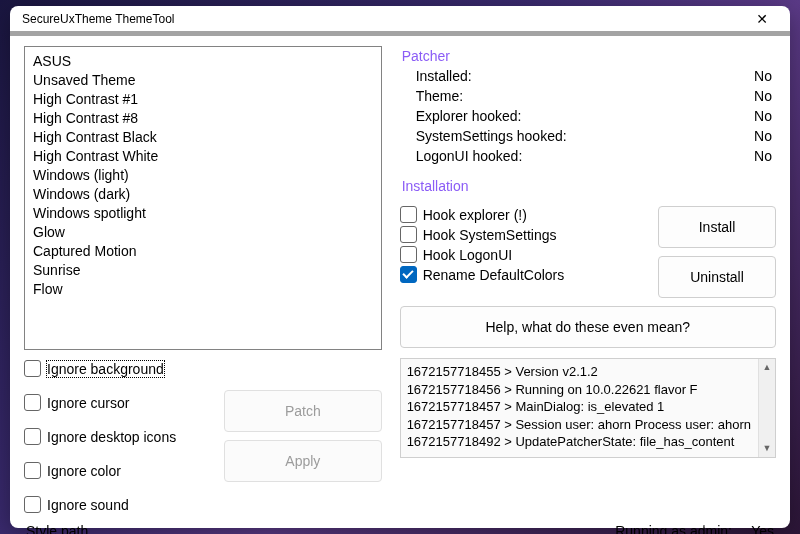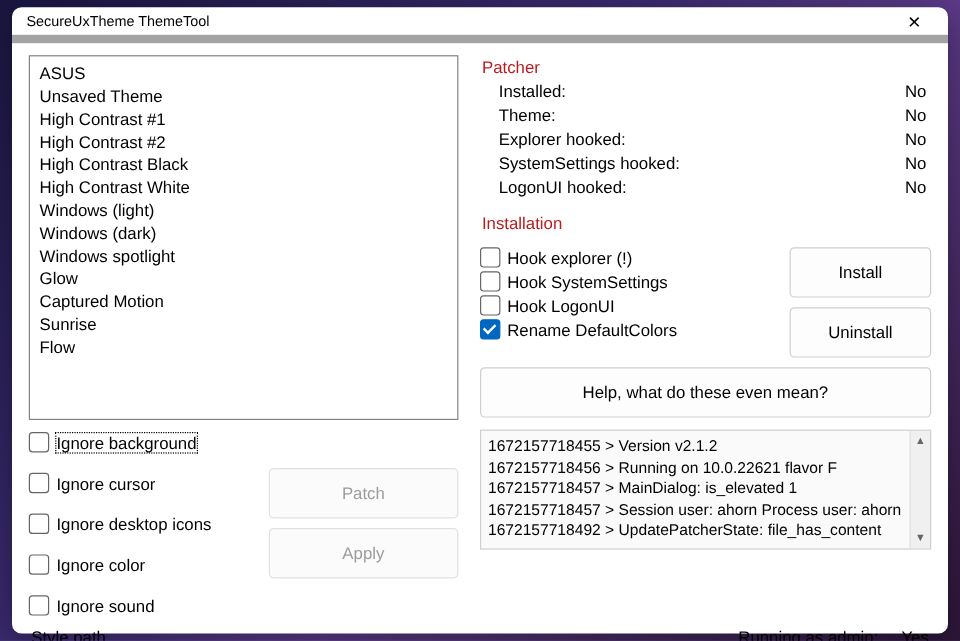--- a/index.html
+++ b/index.html
@@ -24,21 +24,21 @@
     border-radius: 8px;
     box-shadow: 0 6px 24px rgba(0,0,0,0.35);
     display: flex;
     flex-direction: column;
   }
   .titlebar {
     height: 30px;
     display: flex;
     align-items: center;
     padding: 0 8px 0 12px;
-    border-bottom: 7px solid #a3a3a3;
+    border-bottom: 5px solid #a3a3a3;
   }
   .titlebar-title { flex: 1; font-size: 12px; }
   .titlebar-close {
     width: 40px;
     height: 28px;
     display: flex;
     align-items: center;
     justify-content: center;
     font-size: 14px;
     cursor: pointer;
@@ -135,21 +135,21 @@
     cursor: pointer;
     padding: 0 12px;
   }
   button.app-btn:disabled {
     color: #9c9c9c;
     border-color: #e0e0e0;
     background: #fbfbfb;
     cursor: default;
   }
   .group-title {
-    color: #b91c1c;
+    color: #8b5cf6;
     font-size: 14px;
     padding: 2px 2px;
   }
   .status-row {
     display: flex;
     justify-content: space-between;
     font-size: 14px;
     padding: 2px 4px 2px 16px;
   }
   .install-row {
@@ -230,21 +230,21 @@
     <div class="titlebar-close">✕</div>
   </div>
 
   <div class="content">
 
     <div class="left-col">
       <div class="listbox" id="theme-list">
           <div class="item">ASUS</div>
           <div class="item">Unsaved Theme</div>
           <div class="item">High Contrast #1</div>
-          <div class="item">High Contrast #2</div>
+          <div class="item">High Contrast #8</div>
           <div class="item">High Contrast Black</div>
           <div class="item">High Contrast White</div>
           <div class="item">Windows (light)</div>
           <div class="item">Windows (dark)</div>
           <div class="item">Windows spotlight</div>
           <div class="item">Glow</div>
           <div class="item">Captured Motion</div>
           <div class="item">Sunrise</div>
           <div class="item">Flow</div>
         </div>

